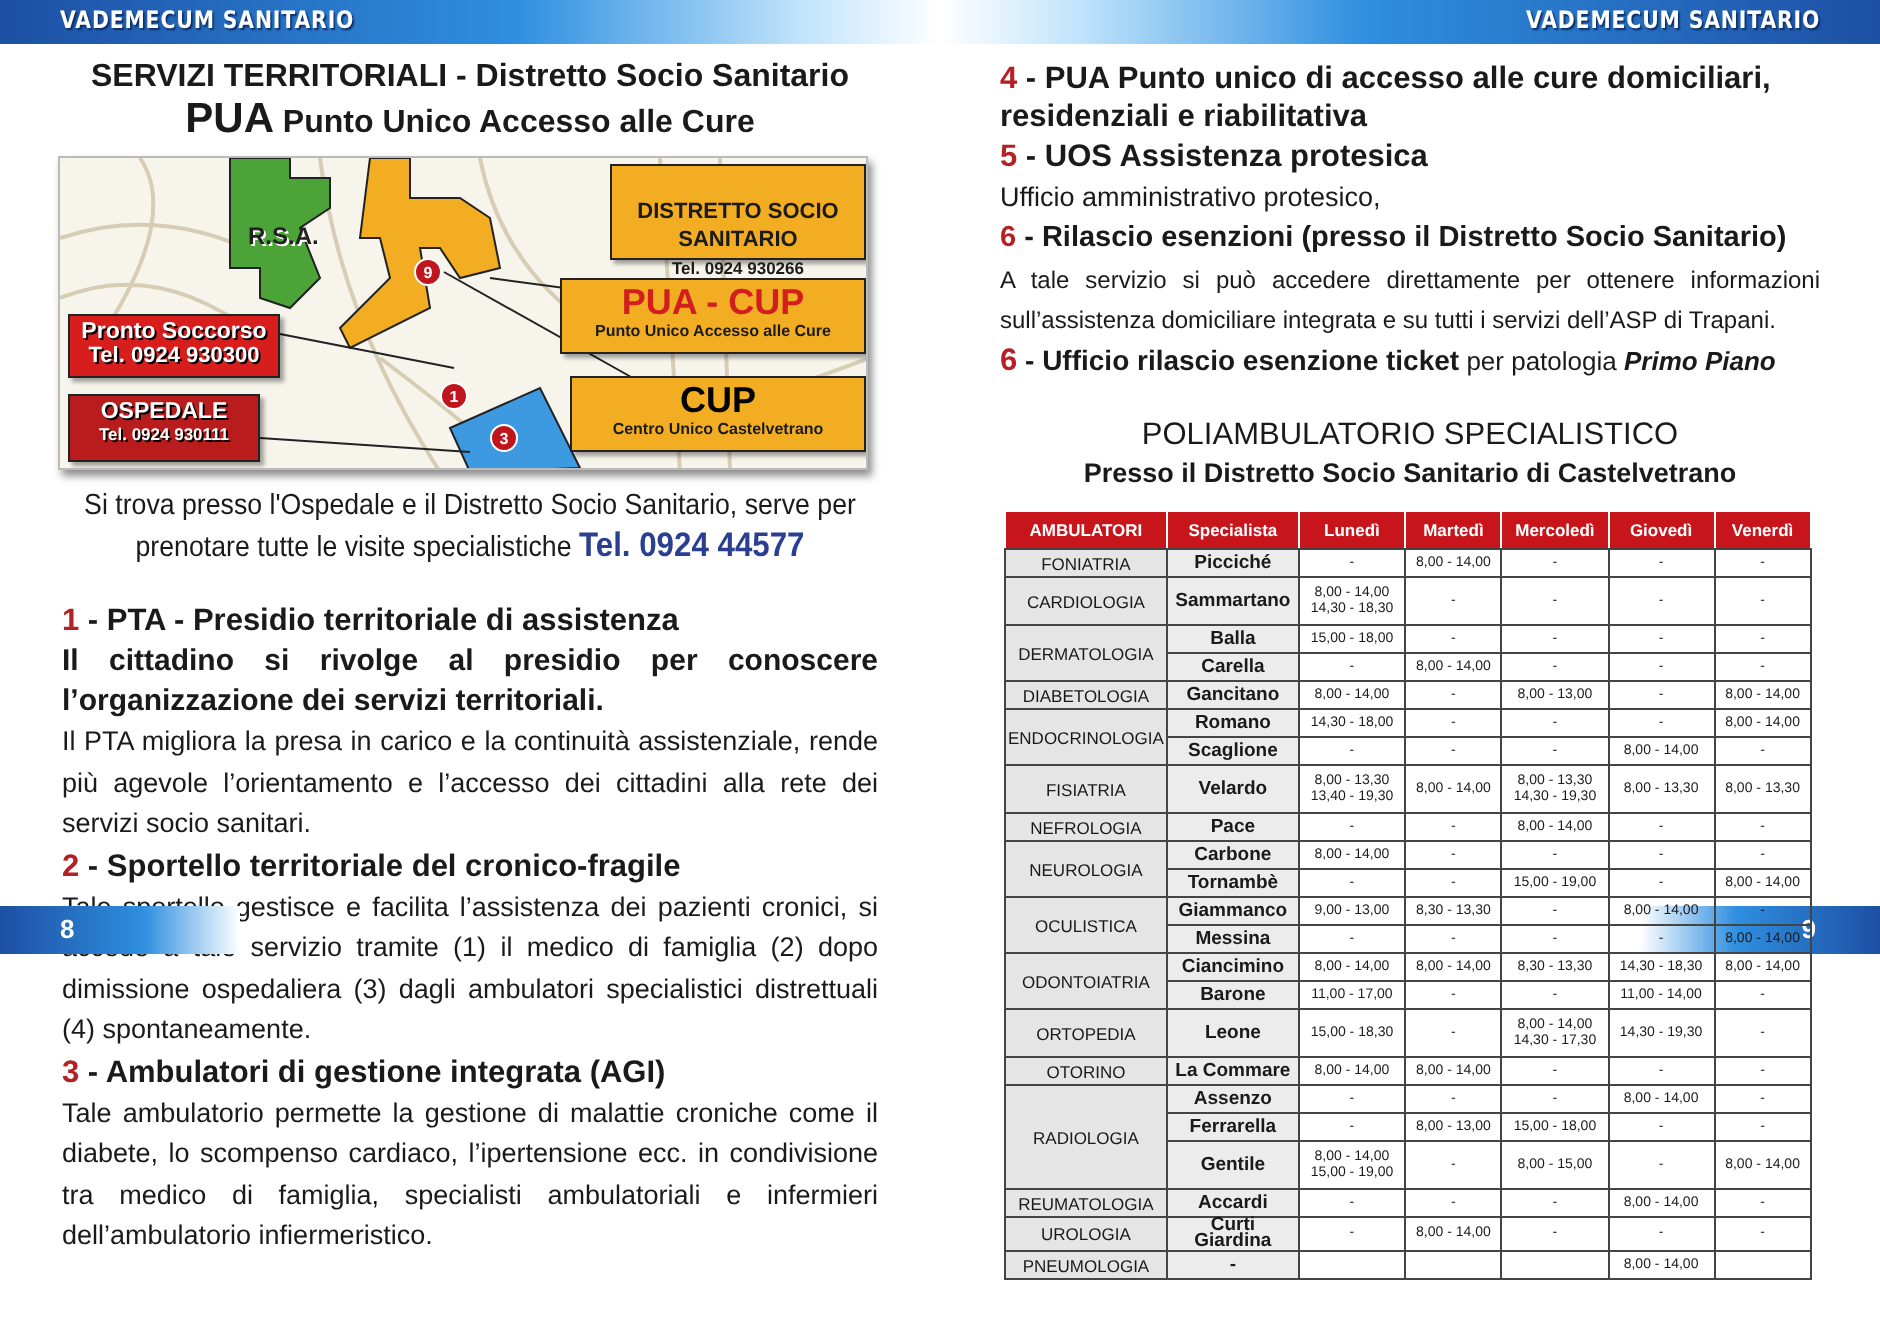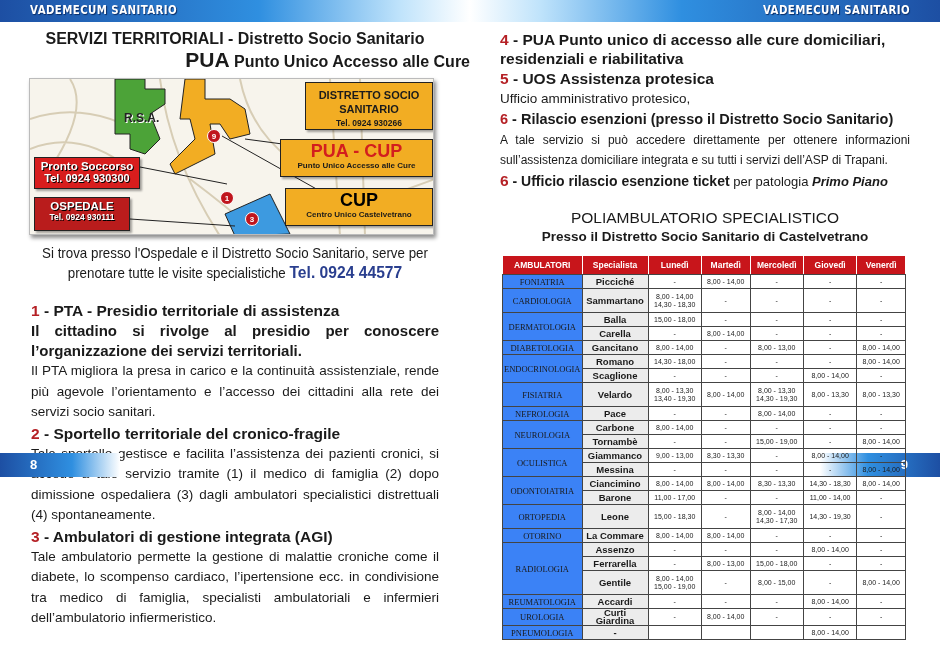--- a/index.html
+++ b/index.html
@@ -14,21 +14,21 @@
   .left .topbar .label { left: 30px; transform-origin: left; }
   .right .topbar .label { right: 30px; transform-origin: right; }
   .botbar { position: absolute; bottom: 0; height: 24px; width: 120px; }
   .left .botbar { left: 0; background: linear-gradient(90deg, #1d4fa3 0%, #2f8fe0 60%, #ffffff 100%); }
   .right .botbar { right: 0; background: linear-gradient(90deg, #ffffff 0%, #2f8fe0 40%, #1d4fa3 100%); }
   .botbar .num { position: absolute; top: 4px; color: #fff; font-weight: bold; font-size: 13px; }
   .left .botbar .num { left: 30px; }
   .right .botbar .num { right: 32px; }
 
   .h1 { position: absolute; top: 30px; left: 0; width: 470px; text-align: center; font-weight: bold; font-size: 16px; }
-  .h2 { position: absolute; top: 48px; left: 0; width: 470px; text-align: right; font-weight: bold; font-size: 16px; }
+  .h2 { position: absolute; top: 48px; left: 0; width: 470px; text-align: center; font-weight: bold; font-size: 16px; }
   .h2 .big { font-size: 21px; }
 
   .map { position: absolute; top: 78px; left: 29px; width: 405px; height: 157px; background: #f7f4ec; border: 1px solid #bbb; box-shadow: 2px 3px 4px rgba(0,0,0,0.45); overflow: hidden; }
   .callout { position: absolute; border: 1.5px solid #222; text-align: center; font-weight: bold; box-shadow: 2px 2px 2px rgba(0,0,0,0.35); }
   .callout.orange { background: #f2ad23; color: #1b1b1b; }
   .callout.red { background: #d81d1d; color: #fff; text-shadow: 1px 1px 0 #000; }
   .callout.blue { background: #b91c1c; color: #fff; text-shadow: 1px 1px 0 #000; }
   .pin { position: absolute; width: 14px; height: 14px; border-radius: 50%; background: #c0151d; color: #fff; font-size: 8px; font-weight: bold; text-align: center; line-height: 14px; border: 1px solid #fff; }
 
   .intro { position: absolute; top: 244px; left: 20px; width: 430px; text-align: center; font-size: 14.5px; line-height: 19px; transform: scaleX(0.92); }
@@ -42,21 +42,21 @@
 
   .rcol { position: absolute; left: 500px; width: 410px; }
   .rpara { font-size: 13px; line-height: 20px; text-align: justify; }
 
   .poli-t { position: absolute; top: 209px; left: 470px; width: 470px; text-align: center; font-weight: normal; font-size: 15.5px; }
   .poli-s { position: absolute; top: 229px; left: 470px; width: 470px; text-align: center; font-weight: bold; font-size: 13.5px; }
 
   table.sched { position: absolute; top: 255px; left: 502px; width: 404px; border-collapse: collapse; font-family: "Liberation Sans", sans-serif; }
   .sched th { background: #c8151b; color: #fff; font-size: 8.5px; font-weight: bold; height: 19px; border: 1px solid #fff; border-bottom: 1px solid #444; }
   .sched td { border: 1px solid #444; font-size: 7px; text-align: center; height: 14px; line-height: 8px; padding: 0 1px; }
-  .sched td.amb { background: #3b82f6; font-size: 8.5px; width: 72px; font-family: Liberation Serif, serif; }
+  .sched td.amb { background: #e5e5e5; font-size: 8.5px; width: 72px; }
   .sched td.spec { background: #ececec; font-size: 9.5px; font-weight: bold; width: 66px; }
   .sched td.tall { height: 24px; margin-top: 30px; }
 </style>
 </head>
 <body>
 
 <div class="page left">
   <div class="topbar">
     <span class="label">VADEMECUM SANITARIO</span>
   </div>
@@ -70,21 +70,21 @@
       <path d="M0 40 Q60 20 120 60 M0 70 Q50 50 100 90 M130 0 Q140 80 190 157 M210 0 Q220 50 260 80 M300 0 L310 157 M330 0 L335 157 M350 120 L405 100 M40 0 Q60 30 20 90 M160 100 Q200 130 230 157" stroke="#d7cdb5" stroke-width="2" fill="none"></path>
       <path d="M85 0 L115 0 L115 10 L135 10 L135 25 L120 35 L130 60 L115 75 L100 70 L100 55 L85 55 Z" fill="#4ca338" stroke="#222" stroke-width="1"></path>
       <path d="M155 0 L175 0 L175 20 L200 20 L215 30 L220 55 L200 60 L190 45 L180 45 L185 75 L145 95 L140 85 L165 60 L160 40 L150 40 Z" fill="#f2ad23" stroke="#222" stroke-width="1"></path>
       <path d="M195 135 L240 115 L260 155 L205 157 Z" fill="#3d9ae0" stroke="#222" stroke-width="1"></path>
       <polyline points="215,60 290,70" stroke="#222" fill="none"></polyline>
       <polyline points="192,57 290,112" stroke="#222" fill="none"></polyline>
       <polyline points="110,88 197,105" stroke="#222" fill="none"></polyline>
       <polyline points="100,140 205,147" stroke="#222" fill="none"></polyline>
     </svg>
     <div style="position:absolute;left:94px;top:32px;font-weight:bold;font-size:12px;color:#222;text-shadow:1px 1px 0 #fff">R.S.A.</div>
-    <div class="callout orange" style="left:275px;top:3px;width:128px;height:48px;font-size:11px;line-height:14px;padding-top:5px">
+    <div class="callout orange" style="left:275px;top:3px;width:128px;height:48px;font-size:11px;line-height:14px;padding-top:16px">
       <div>DISTRETTO SOCIO</div>
       <div>SANITARIO</div>
       <div style="font-size:8.5px">Tel. 0924 930266</div>
     </div>
     <div class="callout orange" style="left:250px;top:60px;width:153px;height:38px;padding-top:1px">
       <div style="color:#d31e1e;font-size:18px;line-height:20px">PUA - CUP</div>
       <div style="font-size:8px">Punto Unico Accesso alle Cure</div>
     </div>
     <div class="callout red" style="left:4px;top:78px;width:106px;height:32px;padding-top:2px">
       <div style="font-size:11.5px">Pronto Soccorso</div>

